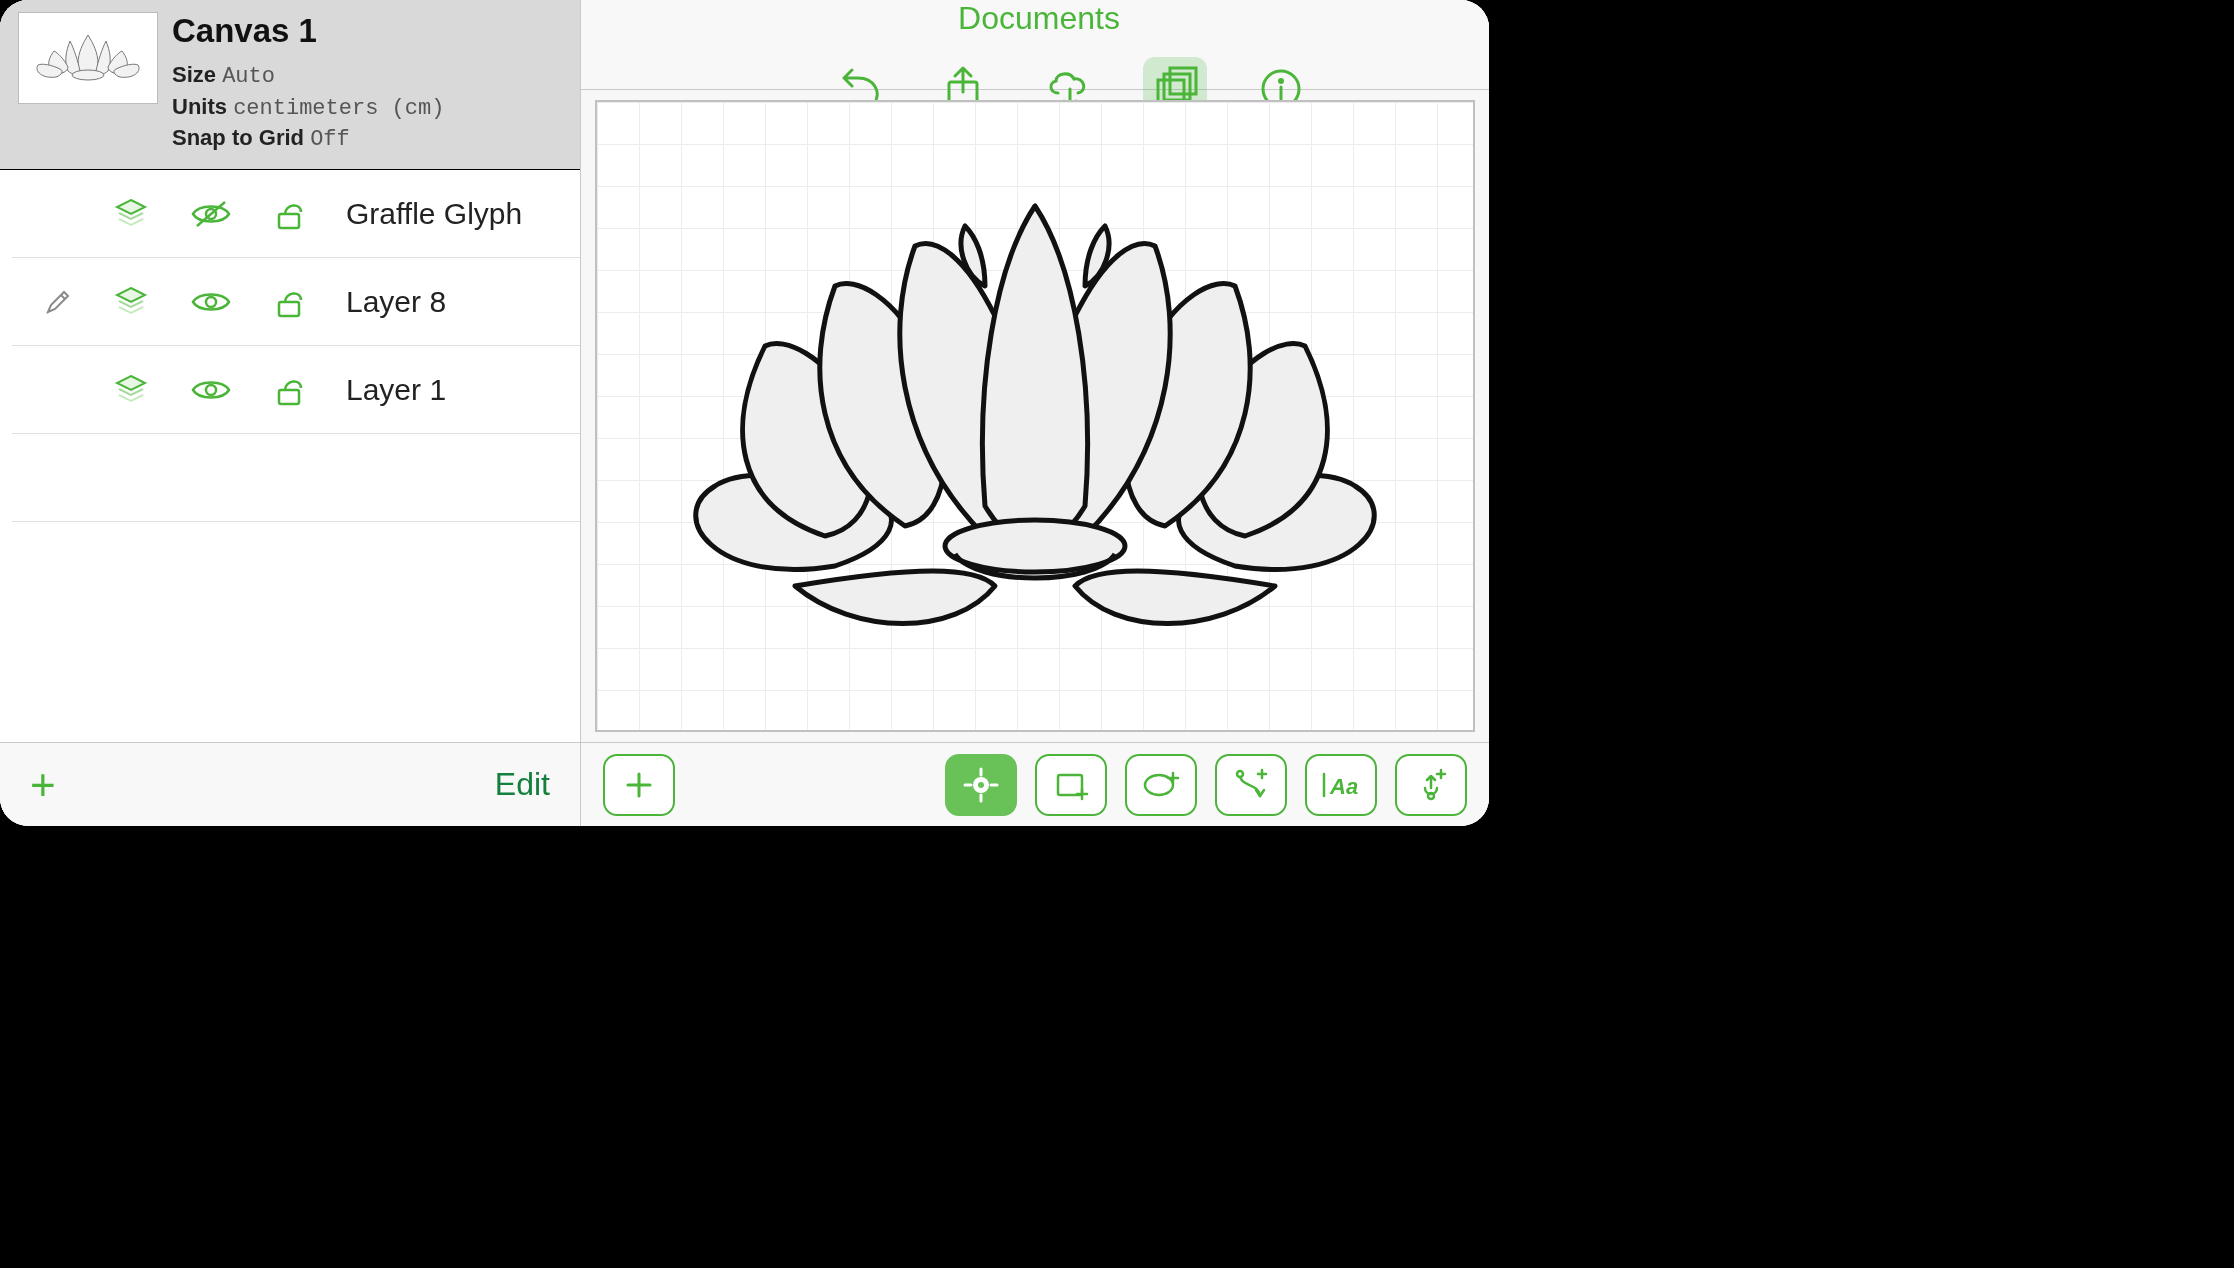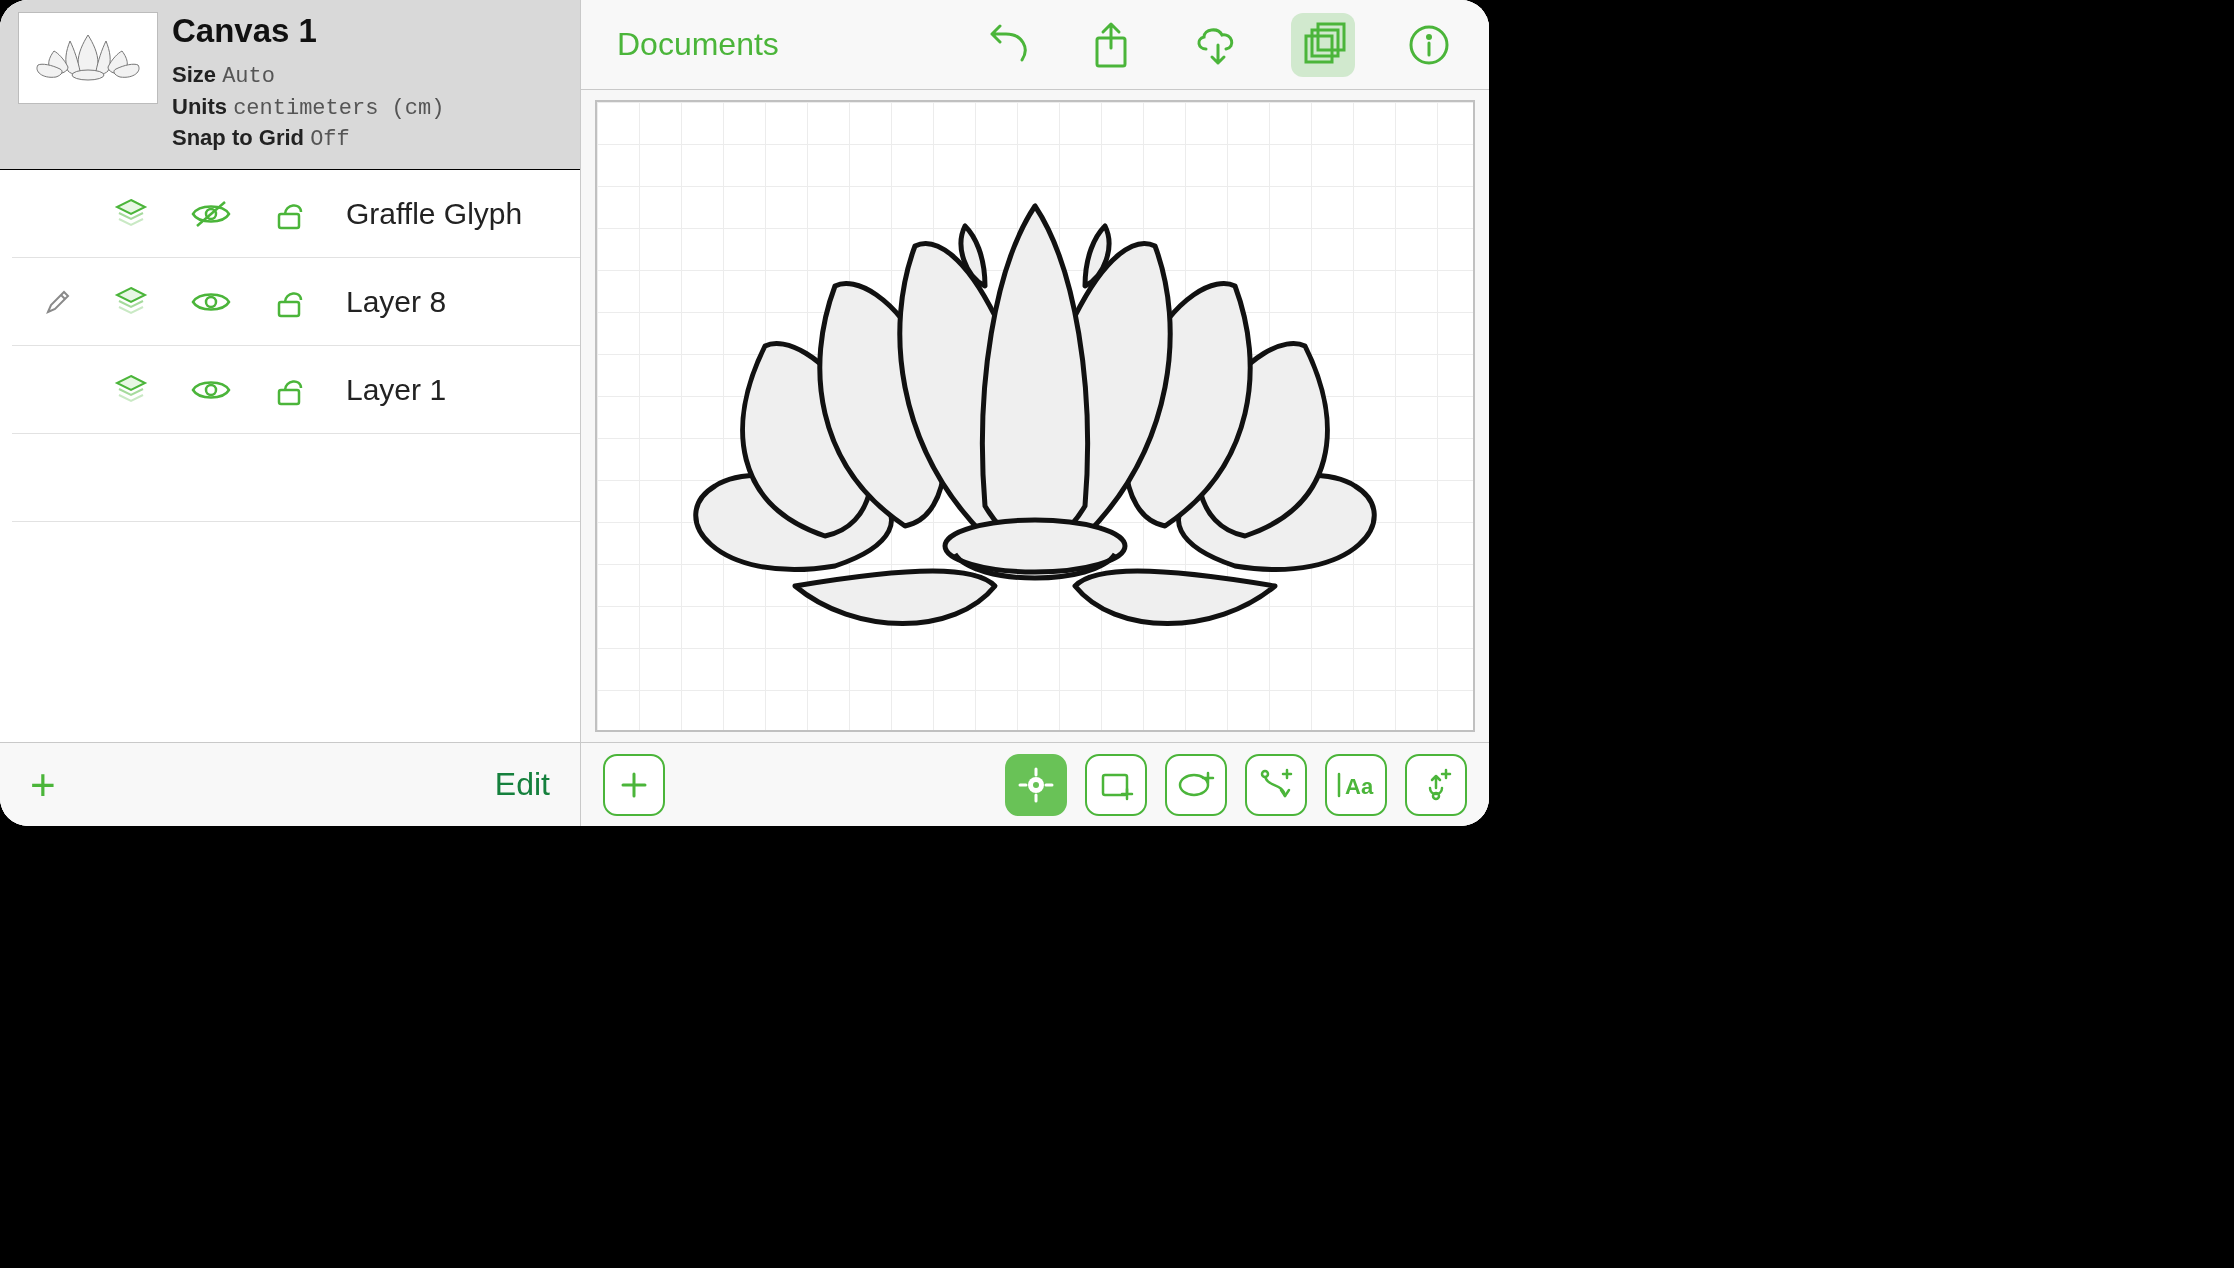--- a/index.html
+++ b/index.html
@@ -103,20 +103,21 @@
 
 .main { flex: 1; display: flex; flex-direction: column; background: #f7f7f7; }
 .main-top {
   height: 90px;
   display: flex;
   align-items: center;
   padding: 0 28px 0 36px;
   border-bottom: 1px solid #c9c9c9;
   background: #f8f8f8;
   gap: 10px;
+  flex-direction: column;
 }
 .documents-link { font-size: 32px; color: #4bb53a; cursor:pointer;}
 .top-spacer { flex: 1; }
 .top-icon { width: 64px; height: 64px; display:flex; align-items:center; justify-content:center; cursor:pointer; border-radius: 12px;}
 .top-icon.active { background: rgba(75,181,58,0.22); }
 .top-icons { display:flex; gap: 42px; align-items:center; margin-left: 60px;}
 
 .canvas-area {
   flex: 1;
   padding: 10px 14px;
@@ -140,26 +141,27 @@
 .main-bottom {
   height: 84px;
   border-top: 1px solid #c9c9c9;
   background: #f8f8f8;
   display:flex;
   align-items:center;
   padding: 0 22px;
   gap: 18px;
 }
 .tool {
-  width: 62px; height: 62px;
+  width: 72px; height: 62px;
   border: 2.5px solid #4bb53a;
   border-radius: 14px;
   display:flex; align-items:center; justify-content:center;
   cursor:pointer;
   background:#fff;
+  font-style:italic;
 }
 .tool.active { background:#69c257; border-color:#69c257;}
 .tool-spacer { flex:1; }
 
 svg { display:block; }
 </style>
 </head>
 <body>
 
 <div class="app">

